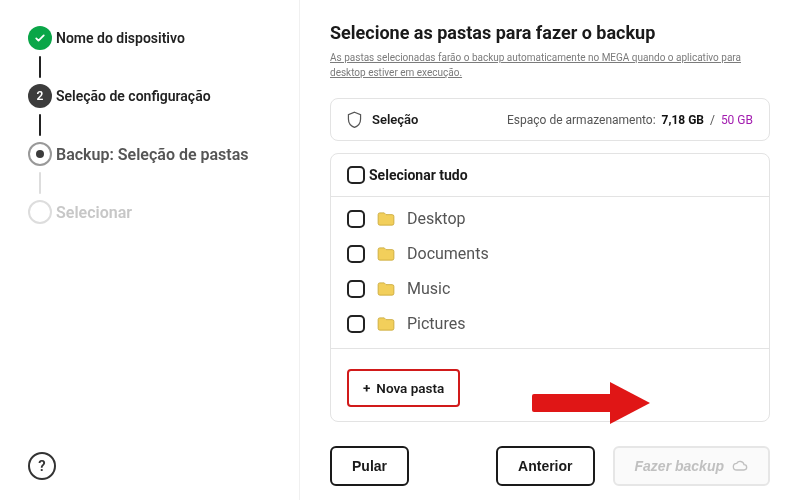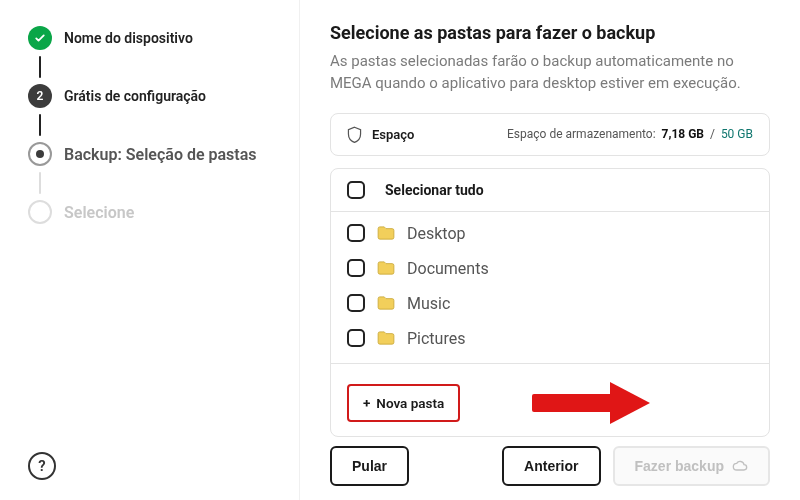--- a/index.html
+++ b/index.html
@@ -17,21 +17,21 @@
   .sidebar {
     width: 300px;
     padding: 20px 20px 20px 28px;
     border-right: 1px solid #f0f0f0;
     position: relative;
   }
   .steps { list-style: none; }
   .step {
     display: flex;
     align-items: center;
-    gap: 12px;
+    gap: 4px;
     position: relative;
     padding: 6px 0;
   }
   .step .bullet {
     width: 24px; height: 24px;
     border-radius: 50%;
     display: flex; align-items: center; justify-content: center;
     font-size: 12px; font-weight: 600;
     flex-shrink: 0;
     z-index: 2;
@@ -59,40 +59,40 @@
   .help-btn{
     position:absolute; left:28px; bottom:20px;
     width:28px; height:28px; border:2px solid #333; border-radius:50%;
     display:flex; align-items:center; justify-content:center;
     font-size:15px; font-weight:600; color:#333;
   }
 
   
   .main{ flex:1; padding: 22px 30px 20px 30px; position:relative; }
   .title{ font-size:18px; font-weight:700; margin-bottom:8px; }
-  .subtitle{ font-size:15px; color:#7b7b7b; line-height:1.45; margin-bottom:18px; }
+  .subtitle{ font-size:10px; color:#7b7b7b; line-height:1.45; margin-bottom:18px;text-decoration:underline; }
 
   .card{
     border:1px solid #e3e3e3; border-radius:8px;
   }
   .plan-bar{
     padding:12px 16px;
     display:flex; align-items:center; gap:10px;
     font-size:13px;
   }
   .plan-bar .shield{ width:15px; height:17px; }
   .plan-bar .plan-name{ font-weight:600; }
   .plan-bar .spacer{ flex:1; }
   .storage{ font-size:12px; color:#555; }
   .storage .used{ font-weight:700; color:#111;text-align:center; }
-  .storage .total{ color:#0f766e; }
+  .storage .total{ color:#a21caf; }
 
   .folder-card{ margin-top:12px; padding-bottom:0; }
   .select-all{
-    padding:12px 16px; display:flex; align-items:center; gap:20px;
+    padding:12px 16px; display:flex; align-items:center; gap:4px;
     font-size:14px; font-weight:700;
     border-bottom:1px solid #e3e3e3;
   }
   .folder-list{ padding: 4px 16px 8px 16px; }
   .folder-row{
     display:flex; align-items:center; gap:12px;
     padding:8px 0;
     font-size:16px; color:#555;
   }
   .chk{
@@ -116,30 +116,30 @@
   
   .arrow{
     position:absolute;
     left:232px; top:378px;
     pointer-events:none;
   }
 
   
   .footer{
     position:absolute; left:30px; right:30px; bottom:14px;
-    display:flex; align-items:center; gap:12px;
+    display:flex; align-items:center; gap:18px;
   }
   .btn{
     padding:10px 20px; border-radius:6px; font-size:14px; font-weight:700;
     border:2px solid #1a1a1a; background:#fff; color:#1a1a1a;
   }
   .footer .gap{ flex:1; }
   .btn.disabled{
     border-color:#e6e6e6; color:#c0c0c0; background:#fafafa;
-    display:inline-flex; align-items:center; gap:8px; font-weight:600;
+    display:inline-flex; align-items:center; gap:8px; font-weight:600;font-style:italic;
   }
   .cloud{ width:16px; height:12px; }
 
   .check-svg{ width:12px; height:12px; }
 </style>
 </head>
 <body>
 
 <div class="app">
 
@@ -150,50 +150,50 @@
           <svg class="check-svg" viewBox="0 0 16 16">
               <path d="M3 8.5l3 3 7-7" stroke="#fff" stroke-width="2.4" fill="none" stroke-linecap="round" stroke-linejoin="round"></path>
             </svg>
         </span>
         <span class="label">Nome do dispositivo</span>
       </li>
       <div class="connector short"></div>
 
       <li class="step">
         <span class="bullet num">2</span>
-        <span class="label">Grátis de configuração</span>
+        <span class="label">Seleção de configuração</span>
       </li>
       <div class="connector short"></div>
 
       <li class="step sub muted">
         <span class="bullet dot cur"></span>
         <span class="label">Backup: Seleção de pastas</span>
       </li>
       <div class="connector short faded"></div>
 
       <li class="step sub future">
         <span class="bullet dot future"></span>
-        <span class="label">Selecione</span>
+        <span class="label">Selecionar</span>
       </li>
     </ul>
 
     <div class="help-btn">
       <span>?</span>
     </div>
   </aside>
 
   <main class="main">
     <h1 class="title">Selecione as pastas para fazer o backup</h1>
     <p class="subtitle">As pastas selecionadas farão o backup automaticamente no MEGA quando o aplicativo para desktop estiver em execução.</p>
 
     <div class="card plan-bar">
       <svg class="shield" viewBox="0 0 24 28">
         <path d="M12 2 L22 6 V13 C22 20 17 25 12 27 C7 25 2 20 2 13 V6 Z" fill="none" stroke="#555" stroke-width="2"></path>
       </svg>
-      <span class="plan-name">Espaço</span>
+      <span class="plan-name">Seleção</span>
       <span class="spacer"></span>
       <span class="storage">
         <span>Espaço de armazenamento:</span>
         &nbsp;<span class="used">7,18 GB</span>
         &nbsp;<span>/</span>
         &nbsp;<span class="total">50 GB</span>
       </span>
     </div>
 
     <div class="folder-card-outer folder-card">

